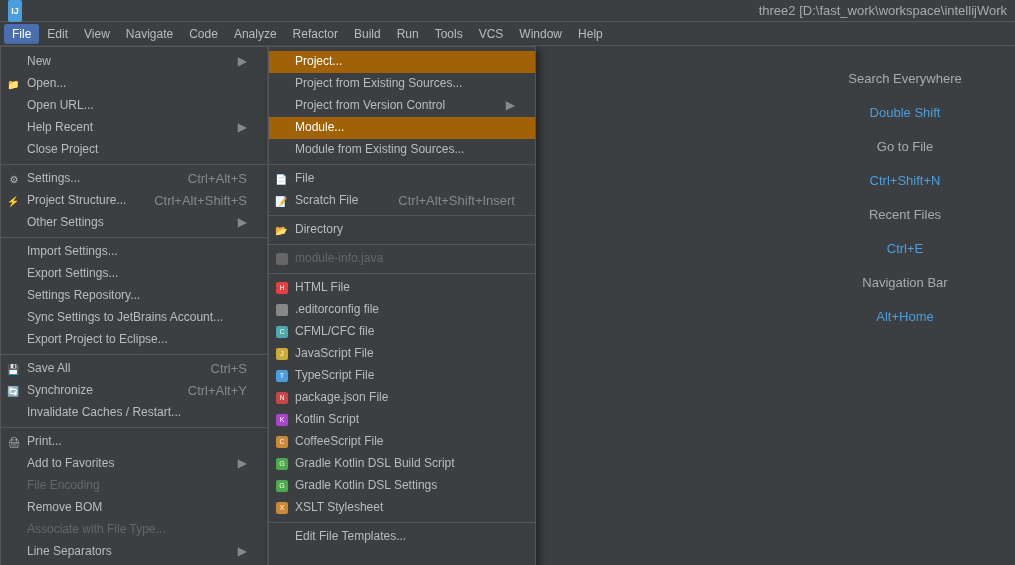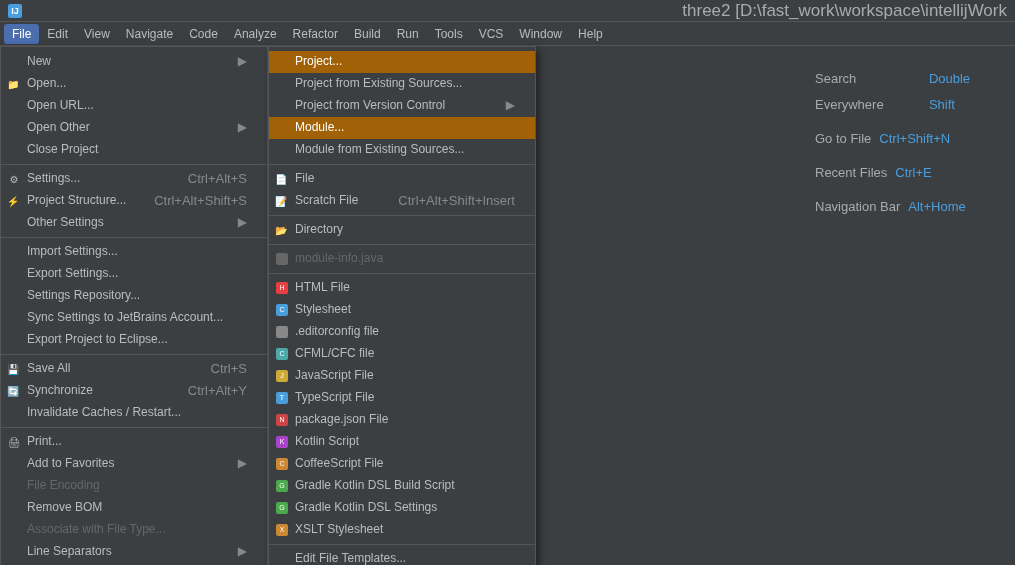--- a/index.html
+++ b/index.html
@@ -18,35 +18,35 @@
     .title-bar {
       height: 22px;
       background: #3c3f41;
       display: flex;
       align-items: center;
       padding: 0 8px;
       border-bottom: 1px solid #555;
     }
     .title-bar-logo {
       width: 14px;
-      height: 14px;
+      height: 22px;
       background: #4a9edd;
       border-radius: 2px;
       margin-right: 6px;
       display: flex;
       align-items: center;
       justify-content: center;
       font-size: 9px;
       color: white;
       font-weight: bold;
     }
     .title-bar-text {
       flex: 1;
       text-align: right;
-      font-size: 17px;
+      font-size: 13px;
       color: #aaa;
     }
 
     
     .menu-bar {
       height: 24px;
       background: #3c3f41;
       display: flex;
       align-items: center;
       padding: 0 4px;
@@ -137,20 +137,21 @@
       padding: 20px;
       color: #888;
       font-size: 13px;
       line-height: 2;
     }
     .hint-row {
       display: flex;
       gap: 8px;
       align-items: center;
       margin-bottom: 8px;
+      flex-direction: column;
     }
     .hint-label {
       color: #aaaaaa;
     }
     .hint-key {
       color: #4a9edd;
     }
   </style>
 </head>
 <body>
@@ -205,21 +206,21 @@
       <div class="menu-row">
         <span class="icon-placeholder">
           <span style="color:#8888cc">📁</span>
         </span>
         <span>Open...</span>
       </div>
       <div class="menu-row">
         <span>Open URL...</span>
       </div>
       <div class="menu-row">
-        <span>Open Other</span>
+        <span>Help Recent</span>
         <span class="arrow">▶</span>
       </div>
       <div class="menu-row">
         <span>Close Project</span>
       </div>
       <div class="menu-separator"></div>
       <div class="menu-row">
         <span class="icon-placeholder">
           <span style="color:#bbbbbb">⚙</span>
         </span>
@@ -345,26 +346,20 @@
       </div>
       <div class="menu-separator"></div>
       <div class="menu-row">
         <span class="icon-placeholder">
           <div style="width:12px;height:12px;background:#e84040;border-radius:2px;display:inline-block;font-size:7px;color:white;text-align:center;line-height:12px">H</div>
         </span>
         <span>HTML File</span>
       </div>
       <div class="menu-row">
         <span class="icon-placeholder">
-          <div style="width:12px;height:12px;background:#4a9edd;border-radius:2px;display:inline-block;font-size:7px;color:white;text-align:center;line-height:12px">C</div>
-        </span>
-        <span>Stylesheet</span>
-      </div>
-      <div class="menu-row">
-        <span class="icon-placeholder">
           <div style="width:12px;height:12px;background:#888;border-radius:2px;display:inline-block"></div>
         </span>
         <span>.editorconfig file</span>
       </div>
       <div class="menu-row">
         <span class="icon-placeholder">
           <div style="width:12px;height:12px;background:#4caaaa;border-radius:2px;display:inline-block;font-size:7px;color:white;text-align:center;line-height:12px">C</div>
         </span>
         <span>CFML/CFC file</span>
       </div>

